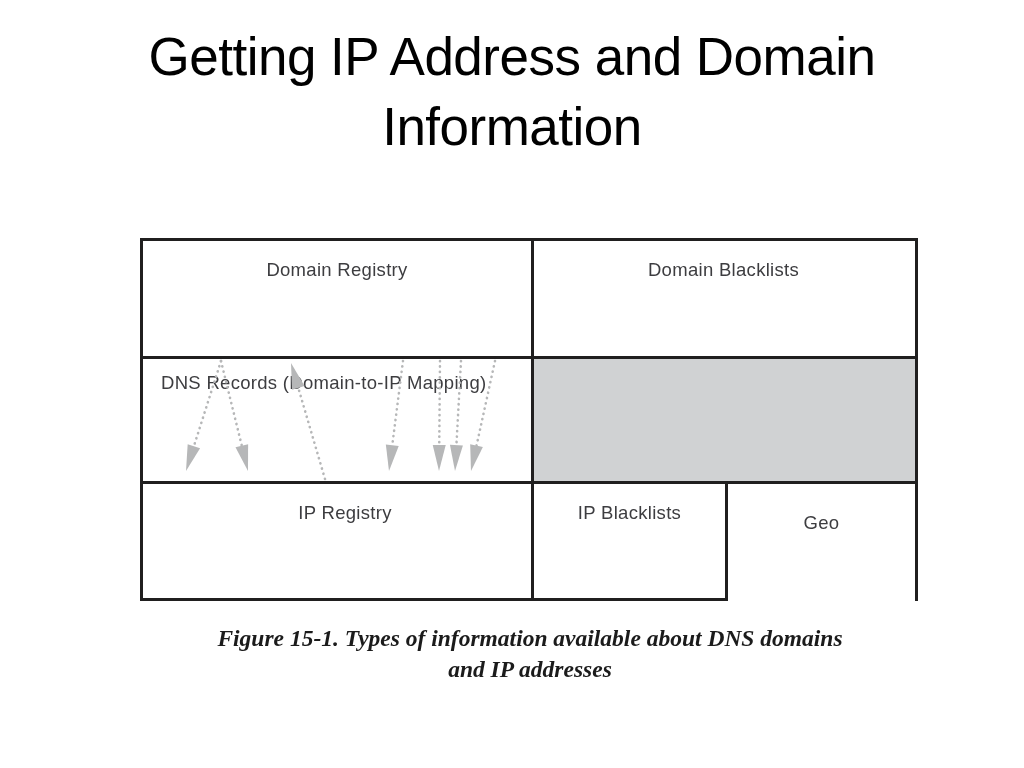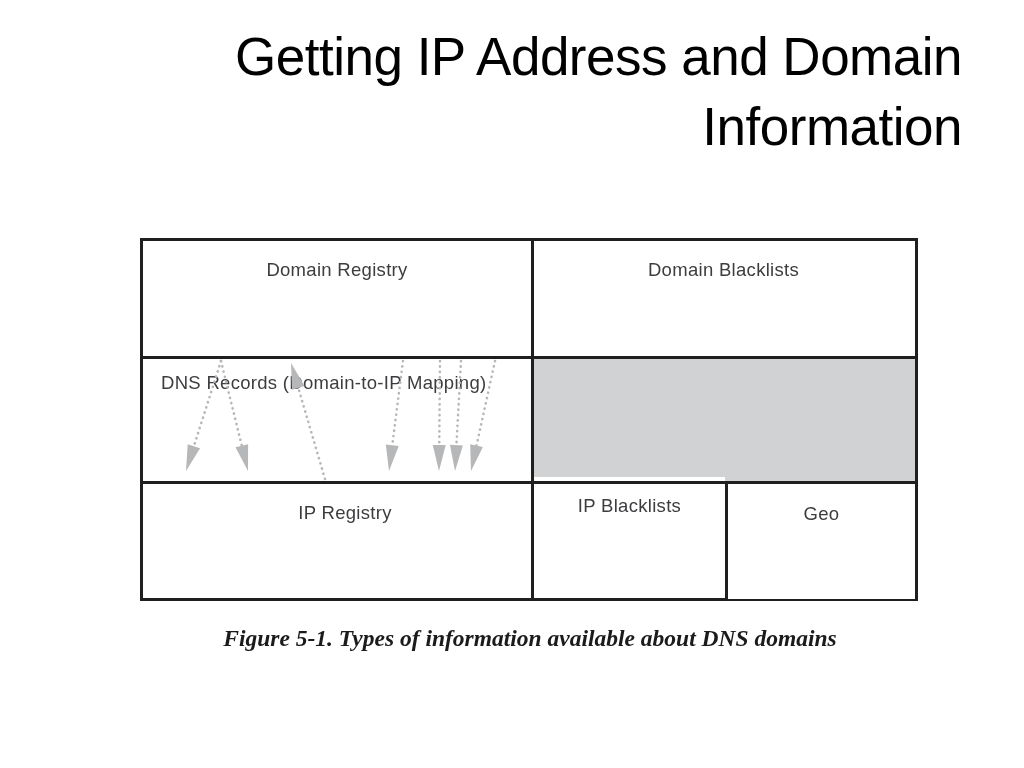--- a/index.html
+++ b/index.html
@@ -15,21 +15,21 @@
     overflow: hidden;
     position: relative;
   }
 
   
   .slide-title {
     position: absolute;
     left: 62px;
     top: 22px;
     width: 900px;
-    text-align: right;
+    text-align: center;
     font-family: "Liberation Sans", sans-serif;
     font-size: 53px;
     line-height: 1.32;
     font-weight: 400;
     color: #000000;
     letter-spacing: -0.5px;
     white-space: pre-line;
   }
 
   
@@ -92,25 +92,25 @@
     width: 381px; height: 122px;
     background: #d0d2d3;
   }
 
   
   .cell-ip-registry {
     left: 8px;   top: 243px;
     width: 388px; height: 114px;
   }
   .cell-ip-blacklists {
-    left: 391px; top: 236px;
+    left: 391px; top: 243px;
     width: 191px; height: 114px;
   }
   .cell-geo {
-    left: 585px; top: 244px;
+    left: 585px; top: 253px;
     width: 187px; height: 114px;
   }
 
   
   .rule {
     position: absolute;
     background: #201f1f;
   }
   .rule-h-1 { left: 0px; top: 115px; width: 772px; height: 3px; }
   .rule-h-2 { left: 0px; top: 240px; width: 772px; height: 3px; }
@@ -198,17 +198,18 @@
           <line x1="318" y1="120" x2="313.41607682215664" y2="204.0385915937954" stroke="#b6b7b8" stroke-width="2.6" stroke-linecap="round" stroke-dasharray="0.2 5.2"></line>
           <polygon points="306.9257247206055,203.68457238825624 319.9064289237078,204.39261079933453 312,230" fill="#b6b7b8"></polygon>
           <line x1="352" y1="120" x2="333.54234395563486" y2="204.5975902033402" stroke="#b6b7b8" stroke-width="2.6" stroke-linecap="round" stroke-dasharray="0.2 5.2"></line>
           <polygon points="327.1917415064699,203.21200421443146 339.89294640479983,205.98317619224892 328,230" fill="#b6b7b8"></polygon>
         </g>
     </svg>
 
   </div>
 
   <div class="figure-caption">
-    <span>Figure 5-1. Types of information available about DNS domains</span>
+    <span>Figure 15-1. Types of information available about DNS domains</span>
     <br>
+    <span>and IP addresses</span>
   </div>
 
 </div>
 
 </body></html>

